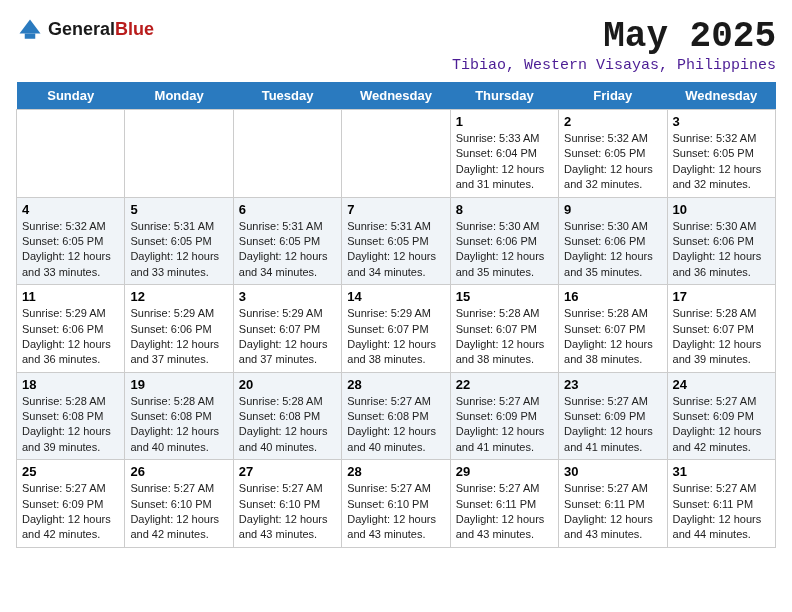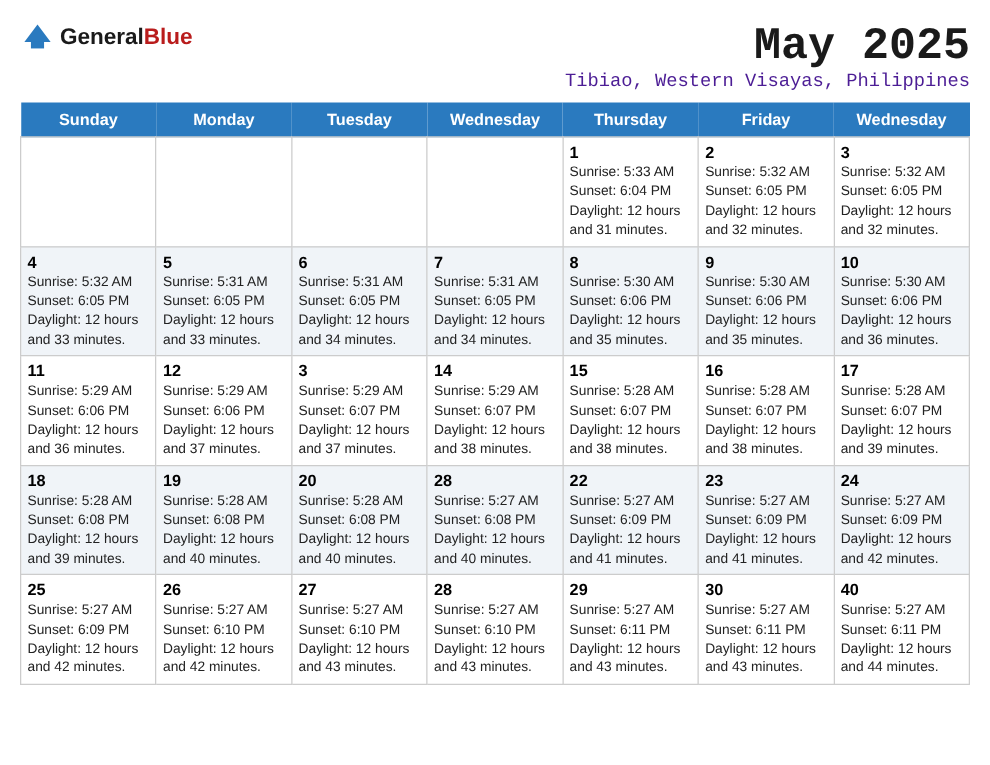--- a/index.html
+++ b/index.html
@@ -346,21 +346,21 @@
 and 43 minutes.</div>
         </td>
         <td>
           <span class="day-num">30</span>
           <div class="day-info" style="white-space: pre-line;">Sunrise: 5:27 AM
 Sunset: 6:11 PM
 Daylight: 12 hours
 and 43 minutes.</div>
         </td>
         <td>
-          <span class="day-num">40</span>
+          <span class="day-num">31</span>
           <div class="day-info" style="white-space: pre-line;">Sunrise: 5:27 AM
 Sunset: 6:11 PM
 Daylight: 12 hours
 and 44 minutes.</div>
         </td>
       </tr>
     </tbody>
 </table>
 
 </body></html>

